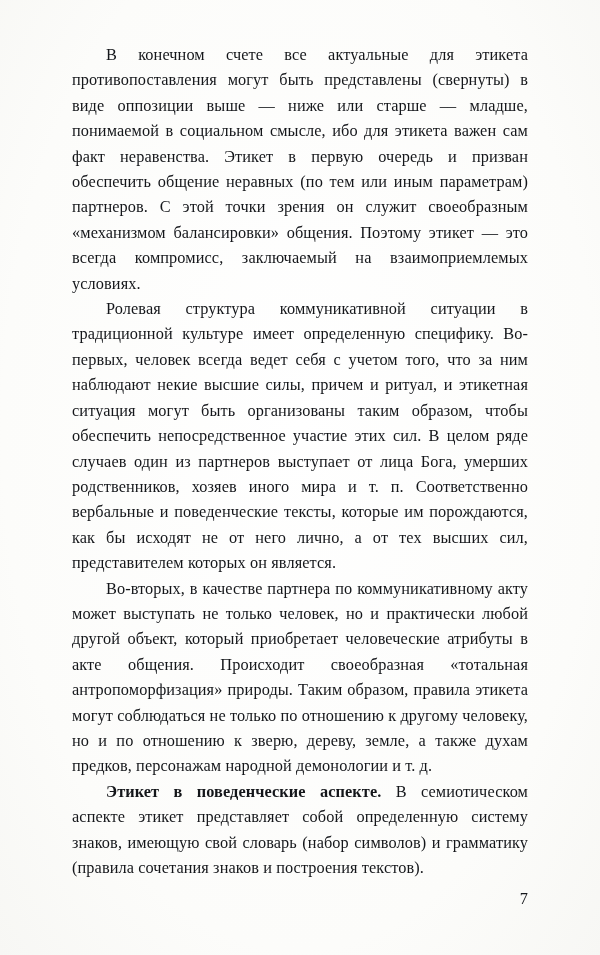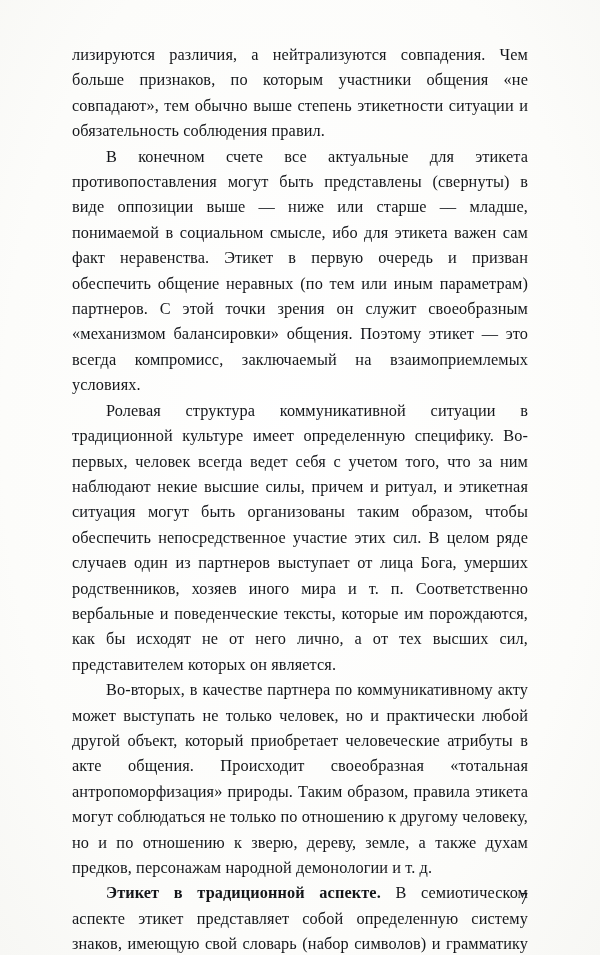--- a/index.html
+++ b/index.html
@@ -63,22 +63,21 @@
     pointer-events: none;
   }
 </style>
 </head>
 <body>
 
 <div class="page">
   <div class="paper-tint"></div>
 
   <div class="text-column">
-    <p class="para">лизируются различия, а нейтрализуются совпадения. Чем больше признаков, по которым участники общения «не совпадают», тем обычно выше степень этикетности ситуации и обязательность соблюдения правил.</p>
     <p class="para indent">В конечном счете все актуальные для этикета противопоставления могут быть представлены (свернуты) в виде оппозиции выше — ниже или старше –– младше, понимаемой в социальном смысле, ибо для этикета важен сам факт неравенства. Этикет в первую очередь и призван обеспечить общение неравных (по тем или иным параметрам) партнеров. С этой точки зрения он служит своеобразным «механизмом балансировки» общения. Поэтому этикет — это всегда компромисс, заключаемый на взаимоприемлемых условиях.</p>
     <p class="para indent">Ролевая структура коммуникативной ситуации в традиционной культуре имеет определенную специфику. Во-первых, человек всегда ведет себя с учетом того, что за ним наблюдают некие высшие силы, причем и ритуал, и этикетная ситуация могут быть организованы таким образом, чтобы обеспечить непосредственное участие этих сил. В целом ряде случаев один из партнеров выступает от лица Бога, умерших родственников, хозяев иного мира и т. п. Соответственно вербальные и поведенческие тексты, которые им порождаются, как бы исходят не от него лично, а от тех высших сил, представителем которых он является.</p>
     <p class="para indent">Во-вторых, в качестве партнера по коммуникативному акту может выступать не только человек, но и практически любой другой объект, который приобретает человеческие атрибуты в акте общения. Происходит своеобразная «тотальная антропоморфизация» природы. Таким образом, правила этикета могут соблюдаться не только по отношению к другому человеку, но и по отношению к зверю, дереву, земле, а также духам предков, персонажам народной демонологии и т. д.</p>
-    <p class="para indent"><b>Этикет в традиционной аспекте.</b><span> В семиотическом аспекте этикет представляет собой определенную систему знаков, имеющую свой словарь (набор символов) и грамматику (правила сочетания знаков и построения текстов).</span></p>
+    <p class="para indent"><b>Этикет в поведенческие аспекте.</b><span> В семиотическом аспекте этикет представляет собой определенную систему знаков, имеющую свой словарь (набор символов) и грамматику (правила сочетания знаков и построения текстов).</span></p>
 
   </div>
 
   <div class="page-number">7</div>
 </div>
 
 </body></html>

